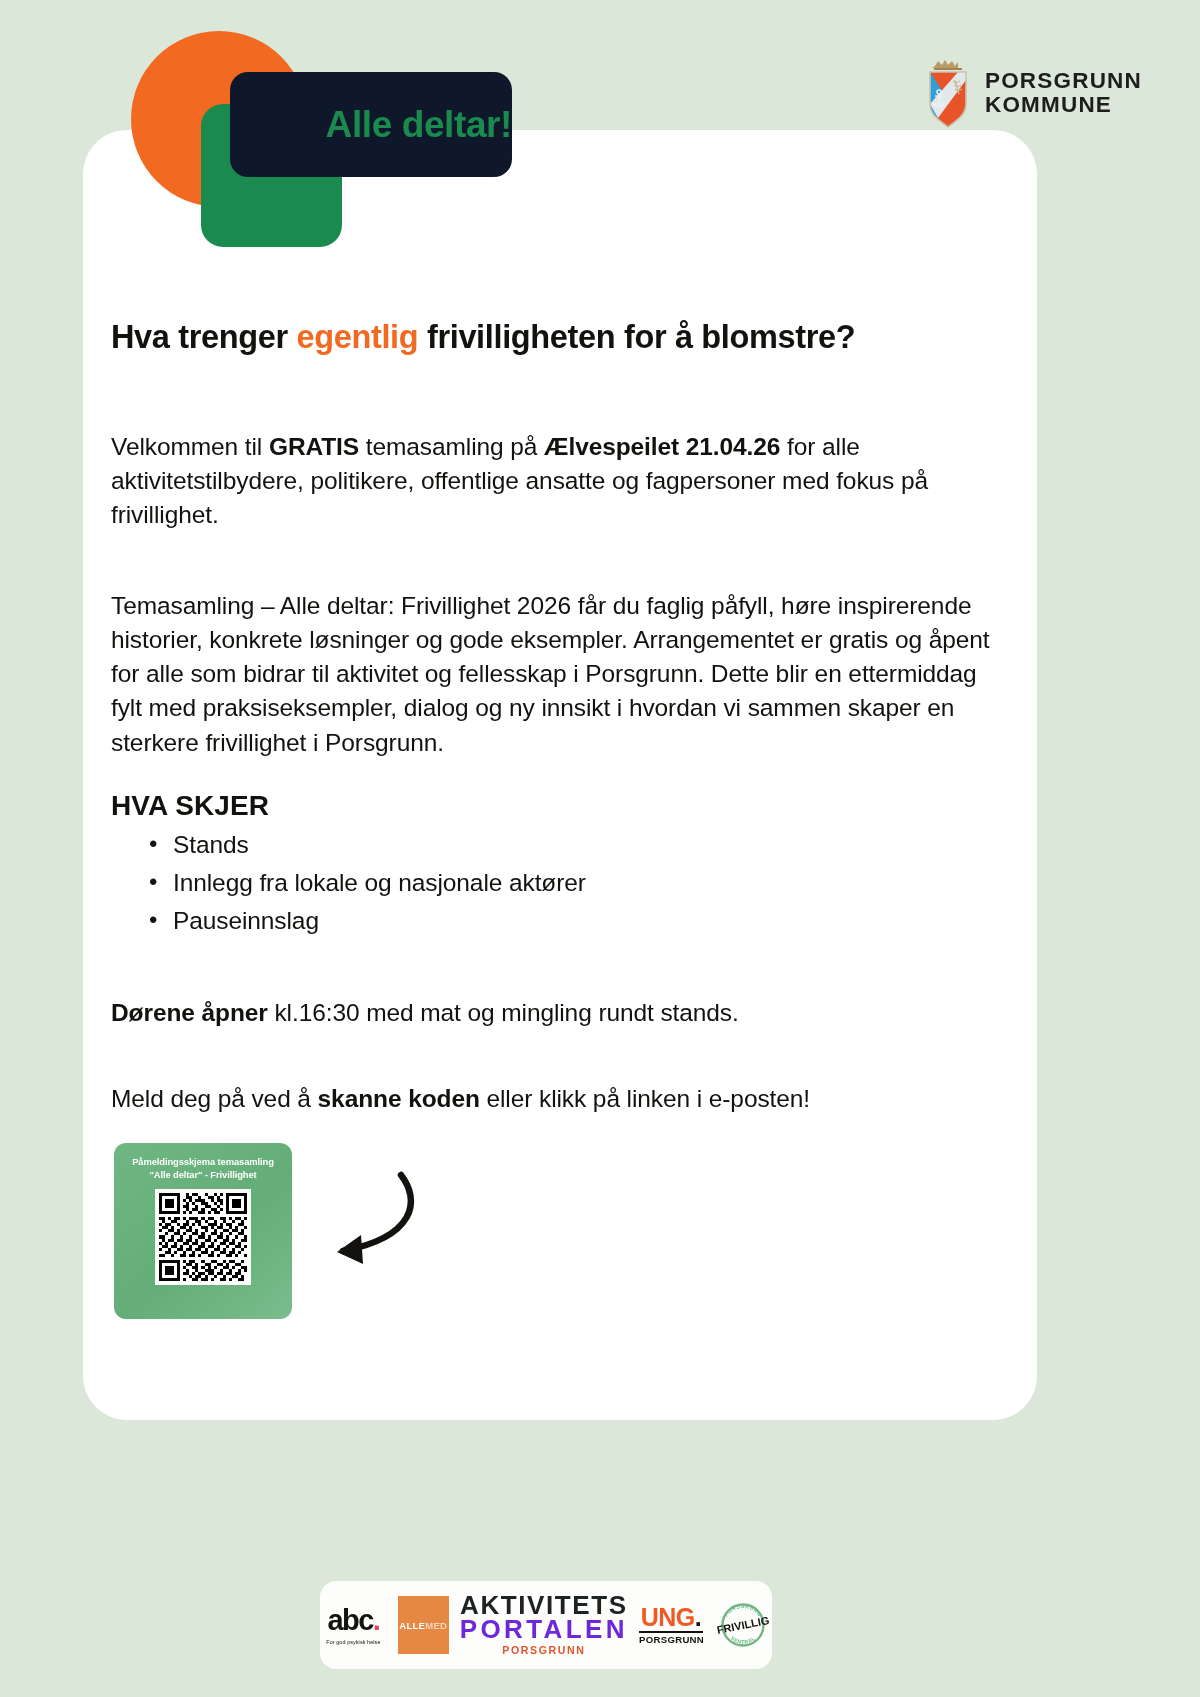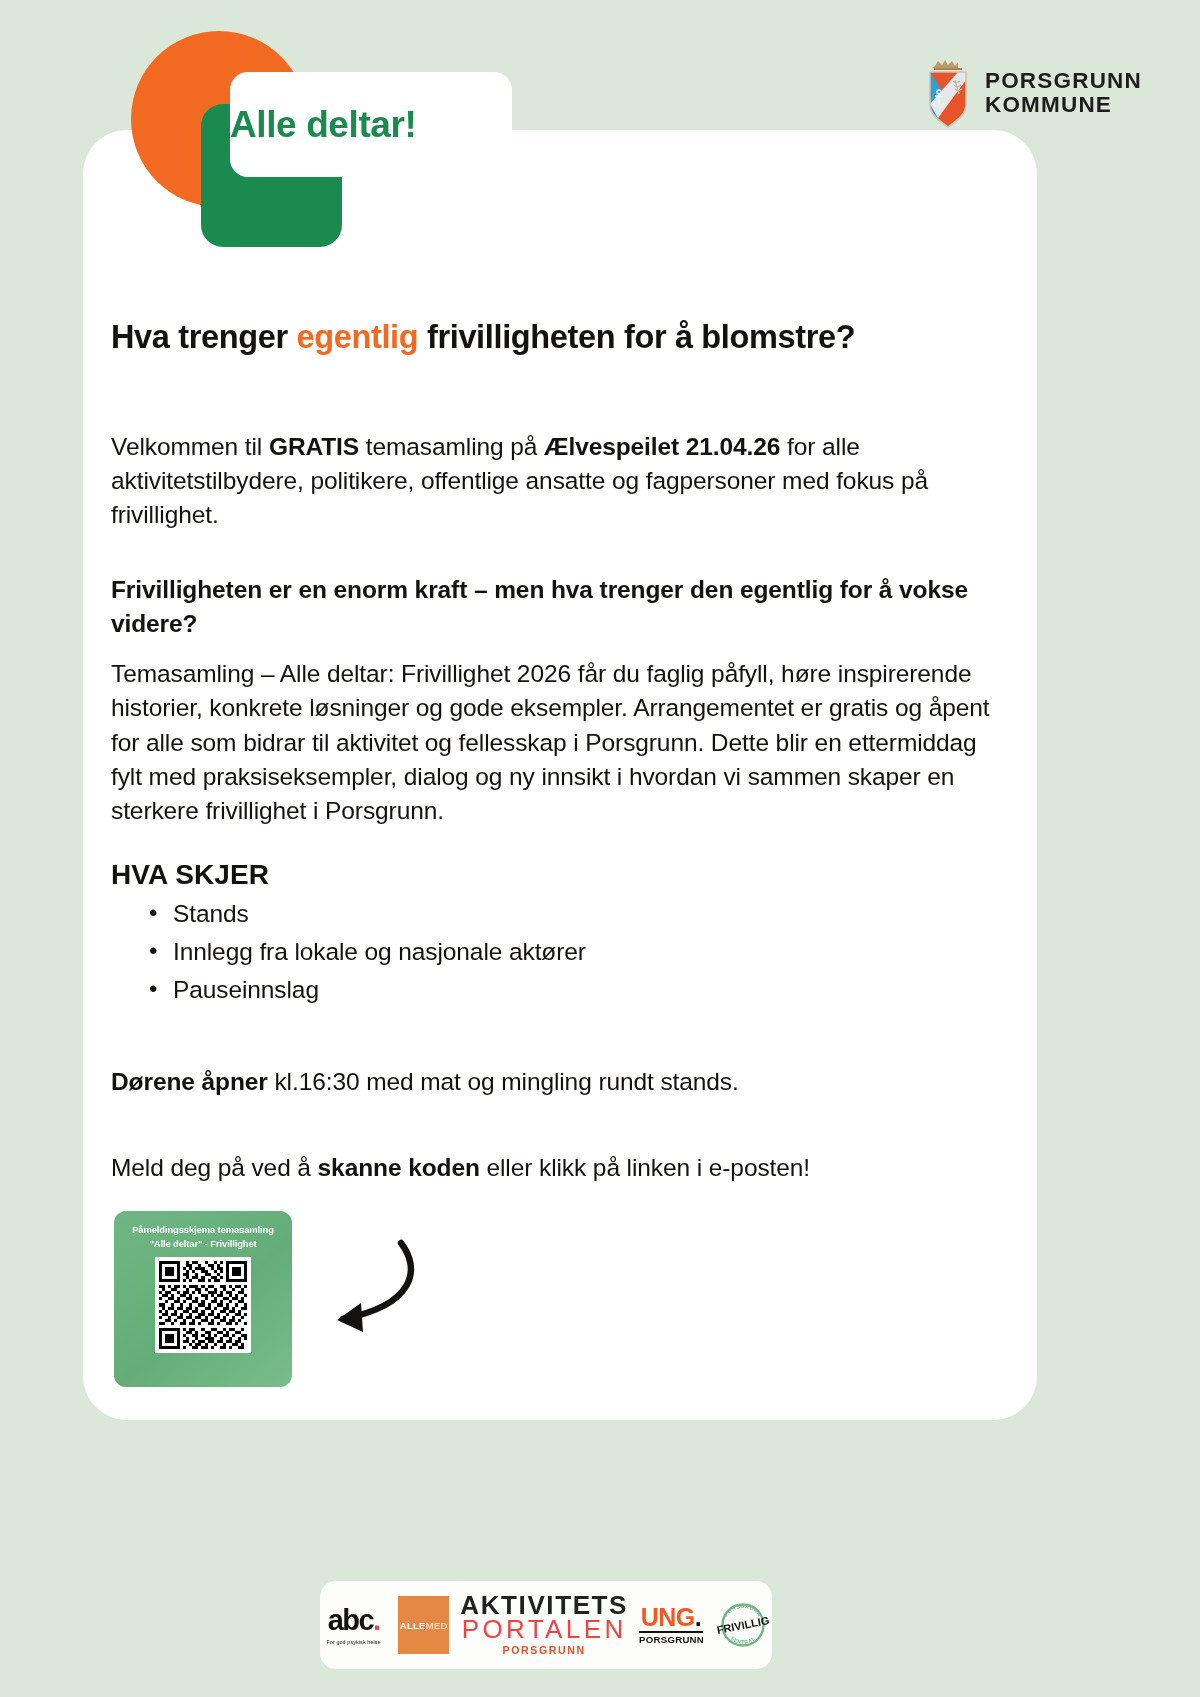--- a/index.html
+++ b/index.html
@@ -50,26 +50,26 @@
     z-index: 1;
   }
 
   
   .badge {
     position: absolute;
     left: 230px;
     top: 72px;
     width: 282px;
     height: 105px;
-    background: #ffffff;
+    background: #0f172a;
     border-radius: 18px;
     z-index: 5;
     display: flex;
     align-items: center;
-    justify-content: flex-start;
+    justify-content: flex-end;
   }
   .badge-text {
     color: #1a8a4f;
     font-size: 37px;
     font-weight: bold;
     letter-spacing: -0.4px;
     white-space: nowrap;
   }
 
   
@@ -238,21 +238,21 @@
   .logo-allemed span {
     font-size: 9.6px; font-weight: bold; color: #ffffff; letter-spacing: 0.2px;
   }
   .logo-allemed span i { font-style: normal; color: #f6d6bc; }
   .logo-akt { text-align: center; width: 176px; }
   .logo-akt .akt-1 {
     font-size: 26px; font-weight: bold; color: #1d2320;
     letter-spacing: 1.6px; line-height: 0.92;
   }
   .logo-akt .akt-2 {
-    font-size: 26px; font-weight: normal; color: #ef4444;
+    font-size: 26px; font-weight: bold; color: #6d28d9;
     letter-spacing: 3.4px; line-height: 0.96;
   }
   .logo-akt .akt-3 {
     font-size: 10.6px; font-weight: bold; color: #e2542c;
     letter-spacing: 1.6px; margin-top: 2px;
   }
   .logo-ung { text-align: center; width: 64px; }
   .logo-ung .ung-1 {
     font-size: 25px; font-weight: bold; color: #f05a22; letter-spacing: -0.5px;
     line-height: 1;
@@ -320,21 +320,20 @@
 <div class="content">
 
   <h1 class="headline"><span>Hva trenger </span><span class="accent">egentlig</span><span> frivilligheten for å blomstre?</span></h1>
 
   <div class="gap-1"></div>
 
   <p class="body"><span>Velkommen til </span><span class="strong">GRATIS</span><span> temasamling på </span><span class="strong">Ælvespeilet 21.04.26</span><span> for alle aktivitetstilbydere, politikere, offentlige ansatte og fagpersoner med fokus på frivillighet.</span></p>
 
   <div class="gap-2"></div>
 
-  <p class="subhead">Frivilligheten er en enorm kraft – men hva trenger den egentlig for å vokse videre?</p>
   <p class="body">Temasamling – Alle deltar: Frivillighet 2026 får du faglig påfyll, høre inspirerende historier, konkrete løsninger og gode eksempler. Arrangementet er gratis og åpent for alle som bidrar til aktivitet og fellesskap i Porsgrunn. Dette blir en ettermiddag fylt med praksiseksempler, dialog og ny innsikt i hvordan vi sammen skaper en sterkere frivillighet i Porsgrunn.</p>
 
   <div class="gap-3"></div>
 
   <p class="section-title">HVA SKJER</p>
   <ul class="bullets">
     <li>Stands</li>
     <li>Innlegg fra lokale og nasjonale aktører</li>
     <li>Pauseinnslag</li>
   </ul>

